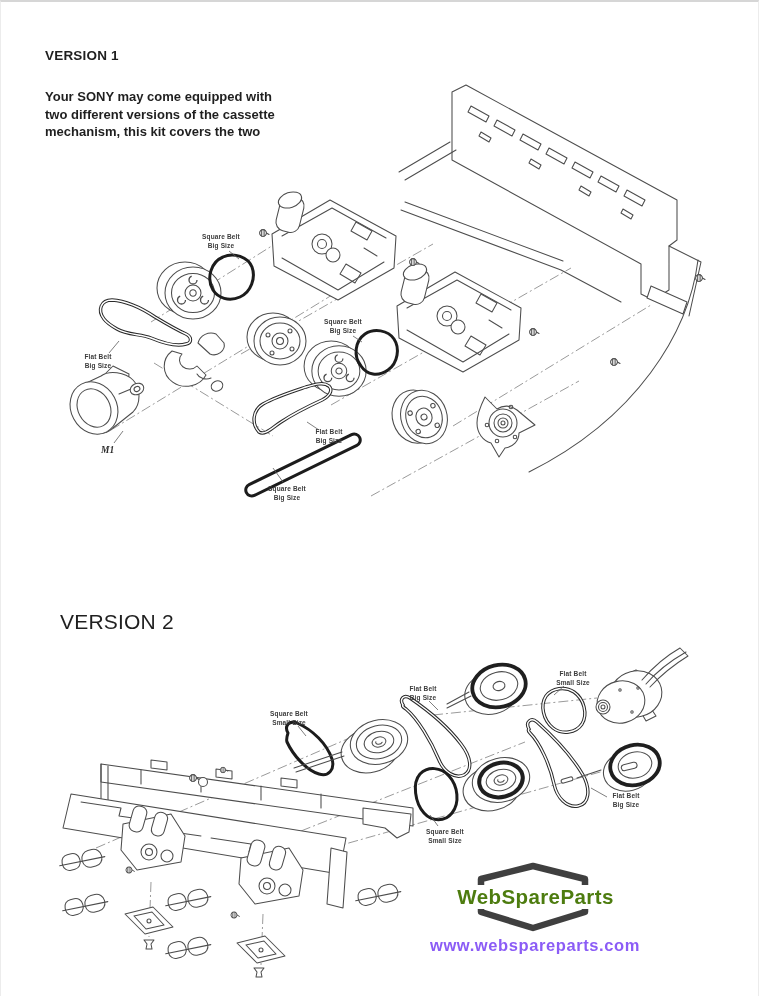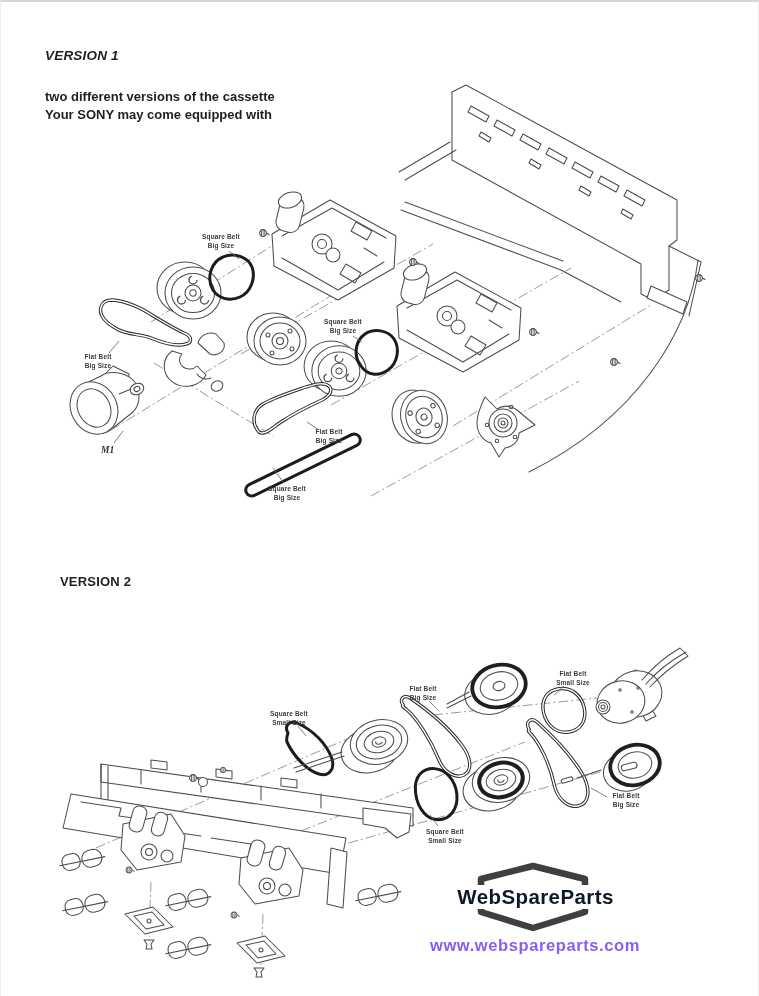--- a/index.html
+++ b/index.html
@@ -2,60 +2,61 @@
 <html><head>
 <meta charset="utf-8">
 <style>
   html,body{margin:0;padding:0;background:#ffffff;}
   .page{
     position:relative;width:759px;height:996px;background:#ffffff;overflow:hidden;
     font-family:"Liberation Sans",sans-serif;color:#1f1f1f;
     border-top:2px solid #d6d6d6;border-left:1px solid #ececec;border-right:1px solid #ececec;
     box-sizing:border-box;
   }
-  .v1-title{position:absolute;left:44px;top:46px;font-size:13.5px;font-weight:bold;letter-spacing:.2px;font-style:italic;}
+  .v1-title{position:absolute;left:44px;top:46px;font-size:13.5px;font-weight:bold;letter-spacing:.2px;}
   .v1-desc{position:absolute;left:44px;top:86px;font-size:13px;font-weight:bold;line-height:17.5px;width:320px;}
-  .v2-title{position:absolute;left:59px;top:572px;font-size:13px;font-weight:bold;letter-spacing:.2px;}
+  .v2-title{position:absolute;left:59px;top:608px;font-size:21px;font-weight:normal;letter-spacing:.2px;}
   svg.diag{position:absolute;left:0;}
   #d1{top:60px;}
   #d2{top:630px;}
   
   .ln{fill:none;stroke:#4d4d4d;stroke-width:1.05;stroke-linecap:round;stroke-linejoin:round;}
   .fw{fill:#ffffff;stroke:#4d4d4d;stroke-width:1.05;stroke-linejoin:round;}
   .dd{fill:none;stroke:#8f8f8f;stroke-width:.9;stroke-dasharray:10 3 2 3;}
   .bS{fill:none;stroke:#1c1c1c;stroke-width:3;stroke-linejoin:round;}
   .bF{fill:none;stroke:#2a2a2a;stroke-width:3.4;}
   .bFi{fill:none;stroke:#ffffff;stroke-width:1.4;}
   .rim{fill:#ffffff;stroke:#1f1f1f;stroke-width:3.8;}
   .cmk{fill:none;stroke:#4d4d4d;stroke-width:1.3;stroke-dasharray:17 8;}
   .ldr{fill:none;stroke:#5e5e5e;stroke-width:.8;}
   .lbl{font:bold 6.5px "Liberation Sans",sans-serif;fill:#3c3c3c;letter-spacing:.15px;text-anchor:middle;}
   .m1t{font:italic bold 9.5px "Liberation Serif",serif;fill:#2e2e2e;}
   
   .logo{position:absolute;left:452px;top:856px;width:165px;height:80px;}
   .logo-text{
     position:absolute;left:50%;top:39px;transform:translate(-50%,-50%);
-    font-size:20.5px;font-weight:bold;letter-spacing:.4px;color:#0f172a;
+    font-size:20.5px;font-weight:bold;letter-spacing:.4px;color:#4d7c0f;
     background:#ffffff;padding:0 3px;white-space:nowrap;text-align:center;
   }
   .website{
     position:absolute;left:424px;top:934px;width:220px;text-align:center;
     font-size:16.5px;font-weight:bold;letter-spacing:.6px;color:#8b5cf6;white-space:nowrap;
   }
 </style>
 </head>
 <body>
 
 <div class="page">
 
   <div class="v1-title">VERSION 1</div>
 
   <div class="v1-desc">
+    <div>Your SONY may come equipped with</div>
     <div>two different versions of the cassette</div>
-    <div>Your SONY may come equipped with</div>
+    <div>mechanism, this kit covers the two</div>
   </div>
 
   <svg id="d1" class="diag" width="759" height="470" viewBox="0 60 759 470">
     <defs>
       <g id="flywheel">
         <ellipse class="fw" cx="-8" cy="-5" rx="28" ry="26"></ellipse>
         <ellipse class="fw" cx="0" cy="0" rx="28" ry="26"></ellipse>
         <ellipse class="ln" cx="0" cy="0" rx="21.5" ry="19.5"></ellipse>
         <circle class="fw" cx="0" cy="0" r="8"></circle>
         <circle class="ln" cx="0" cy="0" r="3.2"></circle>

